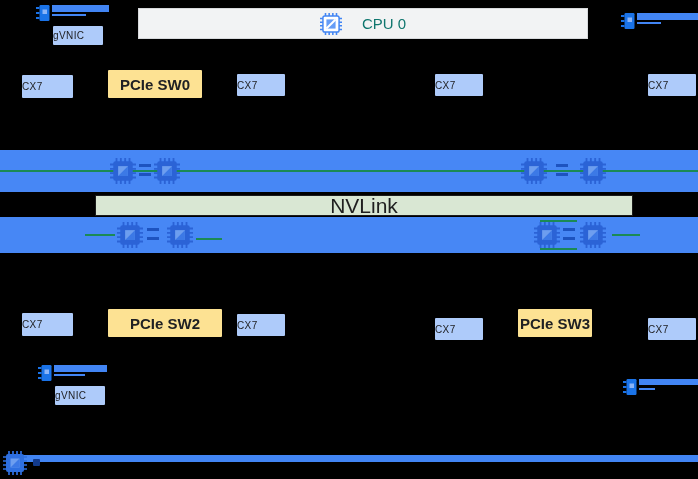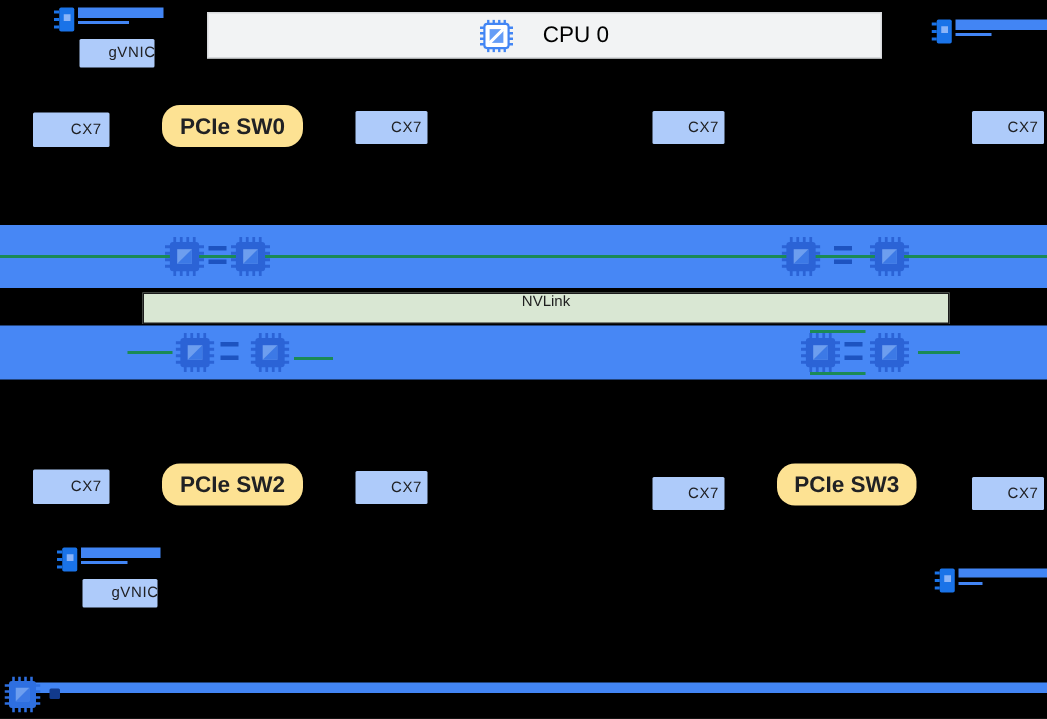--- a/index.html
+++ b/index.html
@@ -5,32 +5,32 @@
   :root{
     --background:#000000; --band-blue:#4787f5; --wire-blue:#4285f4;
     --box-blue:#aecbfa; --box-yellow:#fde293; --nvlink-green:#d9e7d3;
     --line-green:#1b8a55; --eq-blue:#1d53c0; --cpu-bg:#f2f3f4;
     --cpu-border:#d7d9dc; --ink:#202124; --chip-blue:#2b63d6; --icon-blue:#1a73e8;
   }
   html,body{margin:0;padding:0;background:#222;}
   #canvas{position:relative;width:698px;height:479px;background:var(--background);
     overflow:hidden;font-family:"Liberation Sans",sans-serif;color:var(--ink);}
   .abs{position:absolute;box-sizing:border-box;}
-  .bluebox{background:var(--box-blue);display:flex;align-items:center;justify-content:center;
-    font-size:10px;letter-spacing:.4px;color:var(--ink);border-radius:1px;padding-left:20px;}
+  .bluebox{background:var(--box-blue);display:flex;align-items:center;
+    font-size:10px;letter-spacing:.4px;color:var(--ink);border-radius:1px;}
   .yellowbox{background:var(--box-yellow);display:flex;align-items:center;justify-content:center;
-    font-size:15px;font-weight:600;color:var(--ink);border-radius:12px;}
+    font-size:15px;font-weight:600;color:var(--ink);border-radius:1px;}
   .cpu-box{background:var(--cpu-bg);border:1px solid var(--cpu-border);display:flex;
-    align-items:center;justify-content:center;gap:20px;font-size:15px;font-weight:500;color:#000000;}
+    align-items:center;justify-content:center;gap:20px;font-size:15px;font-weight:500;color:#0f766e;}
   .band{background:var(--band-blue);}
   .greenline{background:var(--line-green);}
   .wire{background:var(--wire-blue);}
   .eq{background:var(--eq-blue);height:3px;width:12px;}
-  .nvlink{background:var(--nvlink-green);border:1px solid #1b1b1b;display:flex;align-items:flex-start;
-    justify-content:center;font-size:10px;color:#1f1f1f;}
+  .nvlink{background:var(--nvlink-green);border:1px solid #1b1b1b;display:flex;align-items:center;
+    justify-content:center;font-size:21px;color:#1f1f1f;}
   .gpu-icon{color:var(--chip-blue);}
   .nic-icon{color:var(--icon-blue);}
   .chip-bottom{color:#2e6fe0;}
   .dot{background:#123a8c;border-radius:1px;}
 </style>
 </head>
 <body>
 
 <div id="canvas">
 
@@ -141,30 +141,30 @@
       <use href="#sym-chip" xlink:href="#sym-chip"></use>
     </svg>
   <div class="abs eq" style="left:147px;top:228px"></div>
   <div class="abs eq" style="left:147px;top:237px"></div>
   <div class="abs eq" style="left:563px;top:228px"></div>
   <div class="abs eq" style="left:563px;top:237px"></div>
 
   <div class="abs bluebox" style="left:22px;top:313px;width:51px;height:23px">
       <span>CX7</span>
     </div>
-  <div class="abs yellowbox" style="left:108px;top:309px;width:94px;height:28px">
+  <div class="abs yellowbox" style="left:108px;top:309px;width:114px;height:28px">
       <span>PCIe SW2</span>
     </div>
   <div class="abs bluebox" style="left:237px;top:314px;width:48px;height:22px">
       <span>CX7</span>
     </div>
   <div class="abs bluebox" style="left:435px;top:318px;width:48px;height:22px">
       <span>CX7</span>
     </div>
-  <div class="abs yellowbox" style="left:518px;top:309px;width:93px;height:28px">
+  <div class="abs yellowbox" style="left:518px;top:309px;width:74px;height:28px">
       <span>PCIe SW3</span>
     </div>
   <div class="abs bluebox" style="left:648px;top:318px;width:48px;height:22px">
       <span>CX7</span>
     </div>
 
   <svg class="abs nic-icon" style="left:38px;top:363px;width:16px;height:20px">
       <use href="#sym-nic" xlink:href="#sym-nic"></use>
     </svg>
   <div class="abs wire" style="left:54px;top:365px;width:53px;height:7px"></div>

